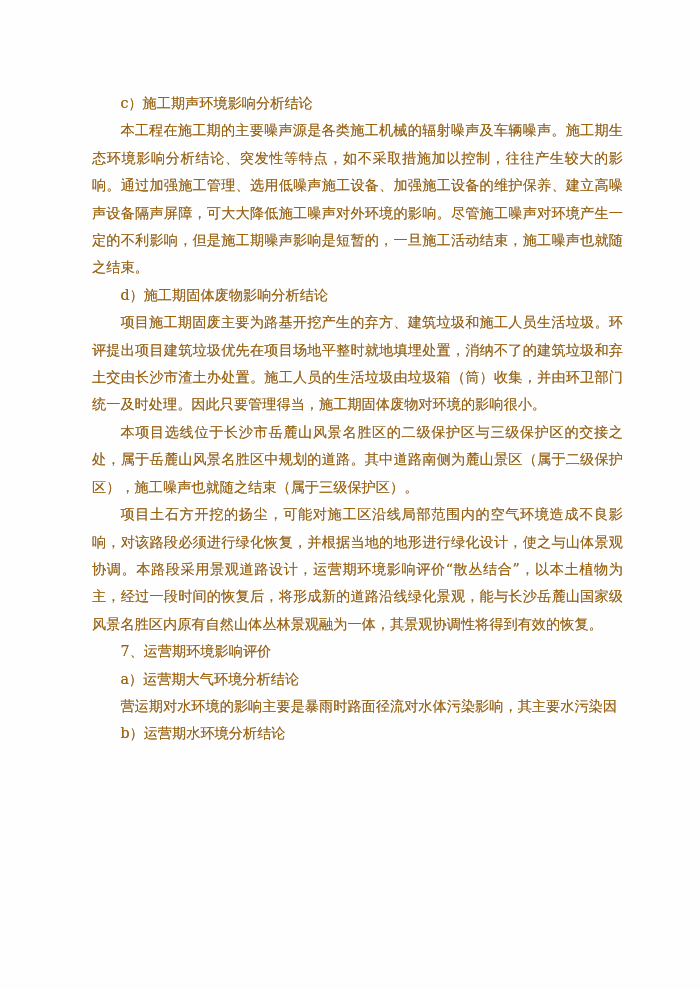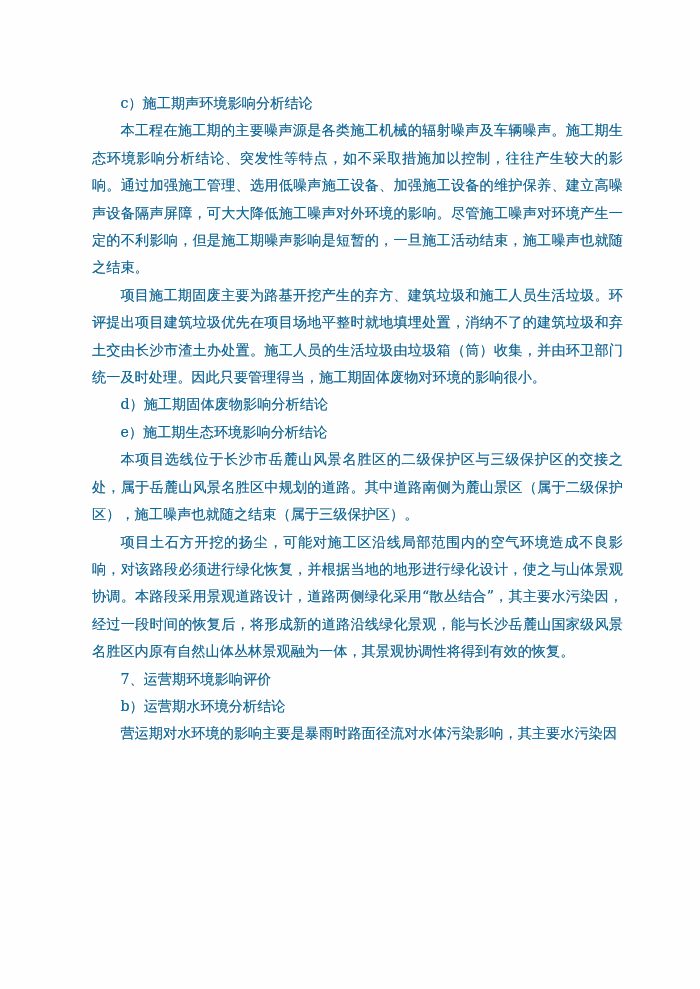--- a/index.html
+++ b/index.html
@@ -30,26 +30,26 @@
     margin: 0;
     padding: 0;
     text-indent: 2em;
     word-break: break-all;
   }
 </style>
 </head>
 <body>
 
 <div class="page" style="background: rgb(254, 254, 254);">
-  <div class="doc-body" style="color: #0369a1;">
+  <div class="doc-body" style="color: #a16207;">
 
   <p class="para">c）施工期声环境影响分析结论</p>
       <p class="para">本工程在施工期的主要噪声源是各类施工机械的辐射噪声及车辆噪声。施工期生态环境影响分析结论、突发性等特点，如不采取措施加以控制，往往产生较大的影响。通过加强施工管理、选用低噪声施工设备、加强施工设备的维护保养、建立高噪声设备隔声屏障，可大大降低施工噪声对外环境的影响。尽管施工噪声对环境产生一定的不利影响，但是施工期噪声影响是短暂的，一旦施工活动结束，施工噪声也就随之结束。</p>
+      <p class="para">d）施工期固体废物影响分析结论</p>
       <p class="para">项目施工期固废主要为路基开挖产生的弃方、建筑垃圾和施工人员生活垃圾。环评提出项目建筑垃圾优先在项目场地平整时就地填埋处置，消纳不了的建筑垃圾和弃土交由长沙市渣土办处置。施工人员的生活垃圾由垃圾箱（筒）收集，并由环卫部门统一及时处理。因此只要管理得当，施工期固体废物对环境的影响很小。</p>
-      <p class="para">d）施工期固体废物影响分析结论</p>
-      <p class="para">e）施工期生态环境影响分析结论</p>
       <p class="para">本项目选线位于长沙市岳麓山风景名胜区的二级保护区与三级保护区的交接之处，属于岳麓山风景名胜区中规划的道路。其中道路南侧为麓山景区（属于二级保护区），施工噪声也就随之结束（属于三级保护区）。</p>
-      <p class="para">项目土石方开挖的扬尘，可能对施工区沿线局部范围内的空气环境造成不良影响，对该路段必须进行绿化恢复，并根据当地的地形进行绿化设计，使之与山体景观协调。本路段采用景观道路设计，道路两侧绿化采用“散丛结合”，其主要水污染因，经过一段时间的恢复后，将形成新的道路沿线绿化景观，能与长沙岳麓山国家级风景名胜区内原有自然山体丛林景观融为一体，其景观协调性将得到有效的恢复。</p>
+      <p class="para">项目土石方开挖的扬尘，可能对施工区沿线局部范围内的空气环境造成不良影响，对该路段必须进行绿化恢复，并根据当地的地形进行绿化设计，使之与山体景观协调。本路段采用景观道路设计，运营期环境影响评价“散丛结合”，以本土植物为主，经过一段时间的恢复后，将形成新的道路沿线绿化景观，能与长沙岳麓山国家级风景名胜区内原有自然山体丛林景观融为一体，其景观协调性将得到有效的恢复。</p>
       <p class="para">7、运营期环境影响评价</p>
+      <p class="para">a）运营期大气环境分析结论</p>
+      <p class="para">营运期对水环境的影响主要是暴雨时路面径流对水体污染影响，其主要水污染因</p>
       <p class="para">b）运营期水环境分析结论</p>
-      <p class="para">营运期对水环境的影响主要是暴雨时路面径流对水体污染影响，其主要水污染因</p>
     </div>
 </div>
 
 </body></html>

